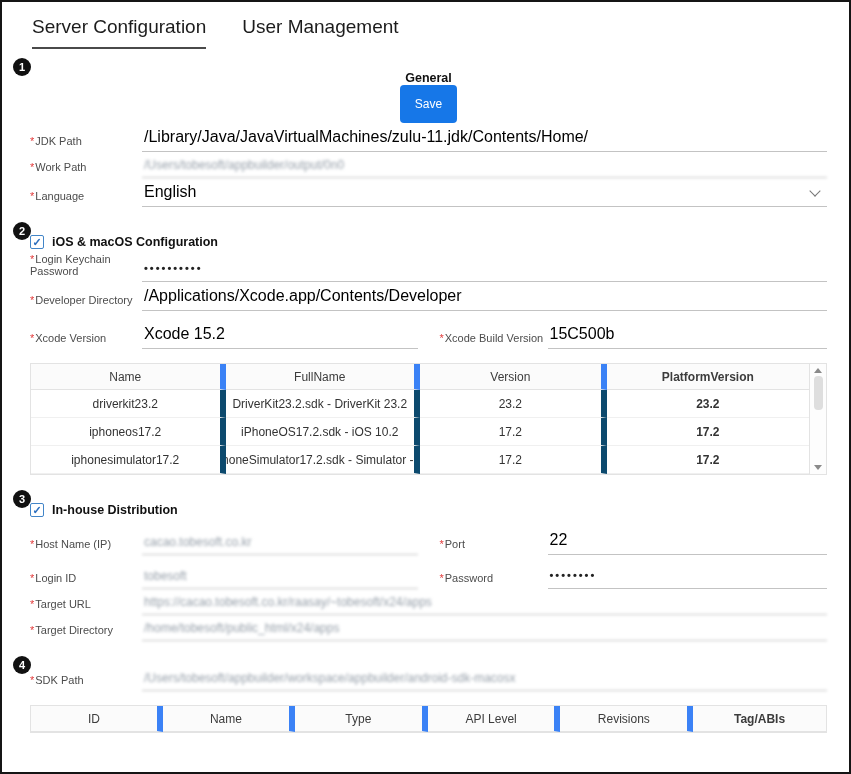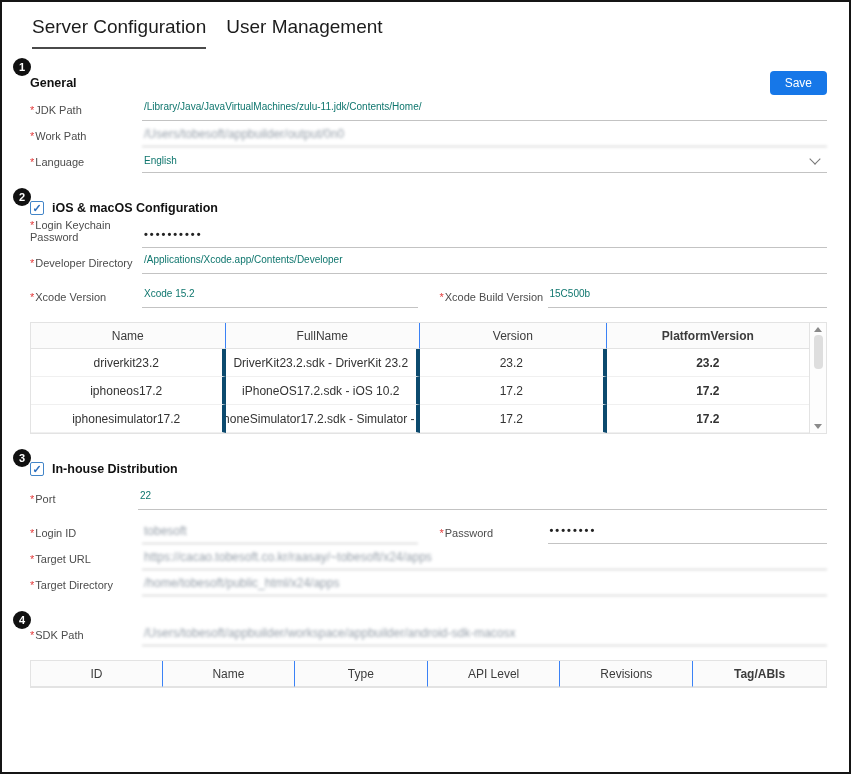--- a/index.html
+++ b/index.html
@@ -3,49 +3,49 @@
 <meta charset="utf-8">
 <style>
   * { margin:0; padding:0; box-sizing:border-box; }
   html,body { background:#888; }
   body { font-family:"Liberation Sans", sans-serif; }
   .page {
     width:851px; height:774px; background:#fff;
     border:2px solid #151515; margin:0 auto; overflow:hidden; position:relative;
   }
   
-  .tabs { display:flex; gap:20px; padding:14px 0 0 30px; }
+  .tabs { display:flex; gap:36px; padding:14px 0 0 30px; }
   .tab { font-size:19px; color:#1c1c1c; padding-bottom:9px; border-bottom:2px solid transparent; cursor:default; }
   .tab.active { border-bottom-color:#4a4a4a; }
   
   .content { padding:0 22px 0 28px; }
   .sec { position:relative; }
   .badge {
     position:absolute; left:-17px; top:-13px; width:18px; height:18px; border-radius:50%;
     background:#111; color:#fff; font-size:11px; font-weight:bold;
     display:flex; align-items:center; justify-content:center; z-index:3;
   }
-  .sec-head { display:flex; align-items:center; justify-content:space-between; }
+  .sec-head { display:flex; align-items:center; justify-content:space-between;flex-direction:column; }
   .sec-title { font-size:12.5px; font-weight:700; color:#111; }
   .save-btn {
     background:#1677e8; color:#fff; border:none; border-radius:4px;
-    font-family:inherit; font-size:12px; padding:5px 15px; cursor:pointer;
+    font-family:inherit; font-size:12px; padding:12px 15px; cursor:pointer;
   }
   .check-head { display:flex; align-items:center; }
   .checkbox {
     width:14px; height:14px; border:1.5px solid #4285c8; border-radius:2px; background:#fff;
     display:inline-flex; align-items:center; justify-content:center; margin-right:8px; cursor:pointer;
   }
   .checkbox::after { content:"✓"; font-size:11px; font-weight:bold; color:#2d6fbe; line-height:1; }
   
   .frow { display:flex; margin-top:4px; align-items:flex-end; min-height:22px; }
   .flabel { width:112px; flex:none; font-size:11px; color:#4c4c4c; padding-bottom:5px; }
   .flabel .req { color:#e23a3a; margin-right:1px; }
   .fvalue {
-    flex:1; font-size:10px; color:#0f766e; border-bottom:1px solid #c3c3c3;
+    flex:1; font-size:16px; color:#000000; border-bottom:1px solid #c3c3c3;
     padding:1px 2px 5px 2px; min-height:21px; white-space:nowrap; overflow:hidden;
   }
   .fvalue.select { display:flex; align-items:center; justify-content:space-between; }
   .chevron-down-icon {
     width:8px; height:8px; border-right:1.5px solid #777; border-bottom:1.5px solid #777;
     transform:rotate(45deg); margin:0 6px 3px 0; flex:none;
   }
   .dots { font-size:11px; letter-spacing:2px; font-weight:bold; color:#222; }
   .redacted { filter:blur(1.4px); color:#97a0aa; font-size:12px; }
   .cols { display:flex; margin-top:13px; }
@@ -54,27 +54,27 @@
   .cols .half .flabel2 { width:112px; flex:none; font-size:11px; color:#4c4c4c; padding-bottom:5px; }
   .cols .half.right .flabel2 { width:108px; }
   .cols .half .flabel2 .req { color:#e23a3a; margin-right:1px; }
   
   .tablewrap { margin-top:14px; display:flex; border:1px solid #e3e3e3; }
   .grid { flex:1; min-width:0; }
   .trow { display:grid; }
   .ios .trow { grid-template-columns:25% 25% 24% 26%; }
   .android .trow { grid-template-columns:16.6% 16.6% 16.7% 16.7% 16.7% 16.7%; }
   .trow.head .cell {
-    background:#fbfbfb; border-bottom:1px solid #e3e3e3; border-right:1px solid #3b82f6;
+    background:#fbfbfb; border-bottom:1px solid #e3e3e3; border-right:6px solid #3b82f6;
     font-size:12px; color:#3c3c3c; height:26px;
   }
   .trow .cell {
     display:flex; align-items:center; justify-content:center;
     font-size:12px; color:#333; height:28px; border-bottom:1px solid #f0f0f0;
-    border-right:4px solid #0c4a6e; overflow:hidden; white-space:nowrap;
+    border-right:6px solid #0c4a6e; overflow:hidden; white-space:nowrap;
   }
   .trow .cell:last-child { border-right:none;font-weight:bold; }
   .vscroll {
     width:17px; flex:none; border-left:1px solid #e3e3e3; background:#fdfdfd;
     display:flex; flex-direction:column; align-items:center; justify-content:space-between;
     padding:4px 0; cursor:pointer;
   }
   .arrow-up-icon { width:0; height:0; border-left:4px solid transparent; border-right:4px solid transparent; border-bottom:5px solid #8a8a8a; }
   .arrow-down-icon { width:0; height:0; border-left:4px solid transparent; border-right:4px solid transparent; border-top:5px solid #8a8a8a; }
   .vthumb { width:9px; height:34px; background:#dedede; border-radius:4px; margin-top:3px; }
@@ -188,20 +188,24 @@
     </section>
 
     <section class="sec sec-inhouse">
       <span class="badge">3</span>
       <div class="check-head">
         <span class="checkbox"></span>
         <span class="sec-title">In-house Distribution</span>
       </div>
 
       <div class="cols">
+        <div class="half">
+          <div class="flabel2"><span class="req">*</span><span>Host Name (IP)</span></div>
+          <div class="fvalue redacted">cacao.tobesoft.co.kr</div>
+        </div>
         <div class="half right">
           <div class="flabel2"><span class="req">*</span><span>Port</span></div>
           <div class="fvalue">22</div>
         </div>
       </div>
 
       <div class="cols">
         <div class="half">
           <div class="flabel2"><span class="req">*</span><span>Login ID</span></div>
           <div class="fvalue redacted">tobesoft</div>

